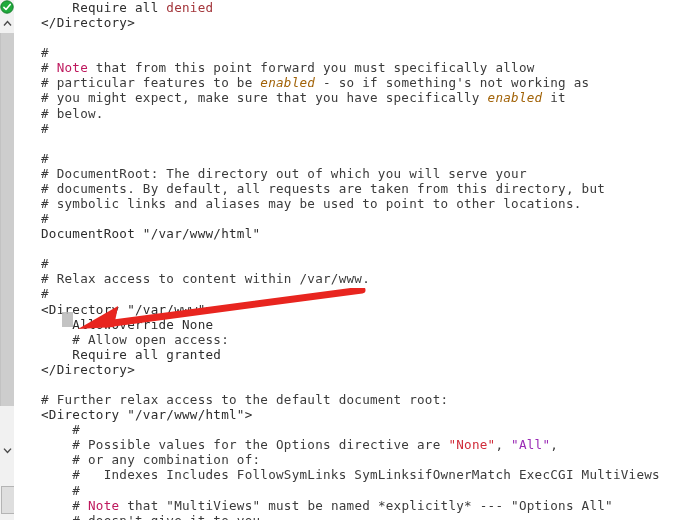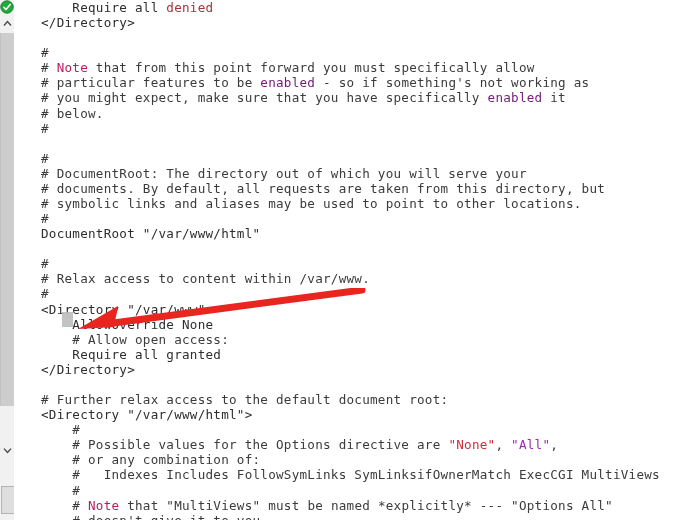--- a/index.html
+++ b/index.html
@@ -30,21 +30,21 @@
   #sep{position:absolute;left:14px;top:0;width:7px;height:520px;background:#ffffff;}
 
   
   #code{position:absolute;left:21px;top:0;width:655px;height:511px;
         font-size:12.6px;line-height:15.08px;color:#2d2d2d;
         white-space:pre;letter-spacing:0.02em;margin-left:20px;}
   .ln{height:15.08px;}
   .cm{color:#3b3b3b;}
   .kw-denied{color:#a3353a;}
   .kw-note{color:#be185d;}
-  .kw-enabled{color:#701a75;}
+  .kw-enabled{color:#a16207;font-style:italic;}
   .str-none{color:#d02c3a;}
   .str-all{color:#9a2bb5;}
 
   
   #caret-sel{position:absolute;left:62px;top:312px;width:11px;height:15px;
              background:#b9b9b9;opacity:.85;z-index:4;}
 
   
   #arrow{position:absolute;left:70px;top:288px;width:300px;height:46px;z-index:8;
          pointer-events:none;}

